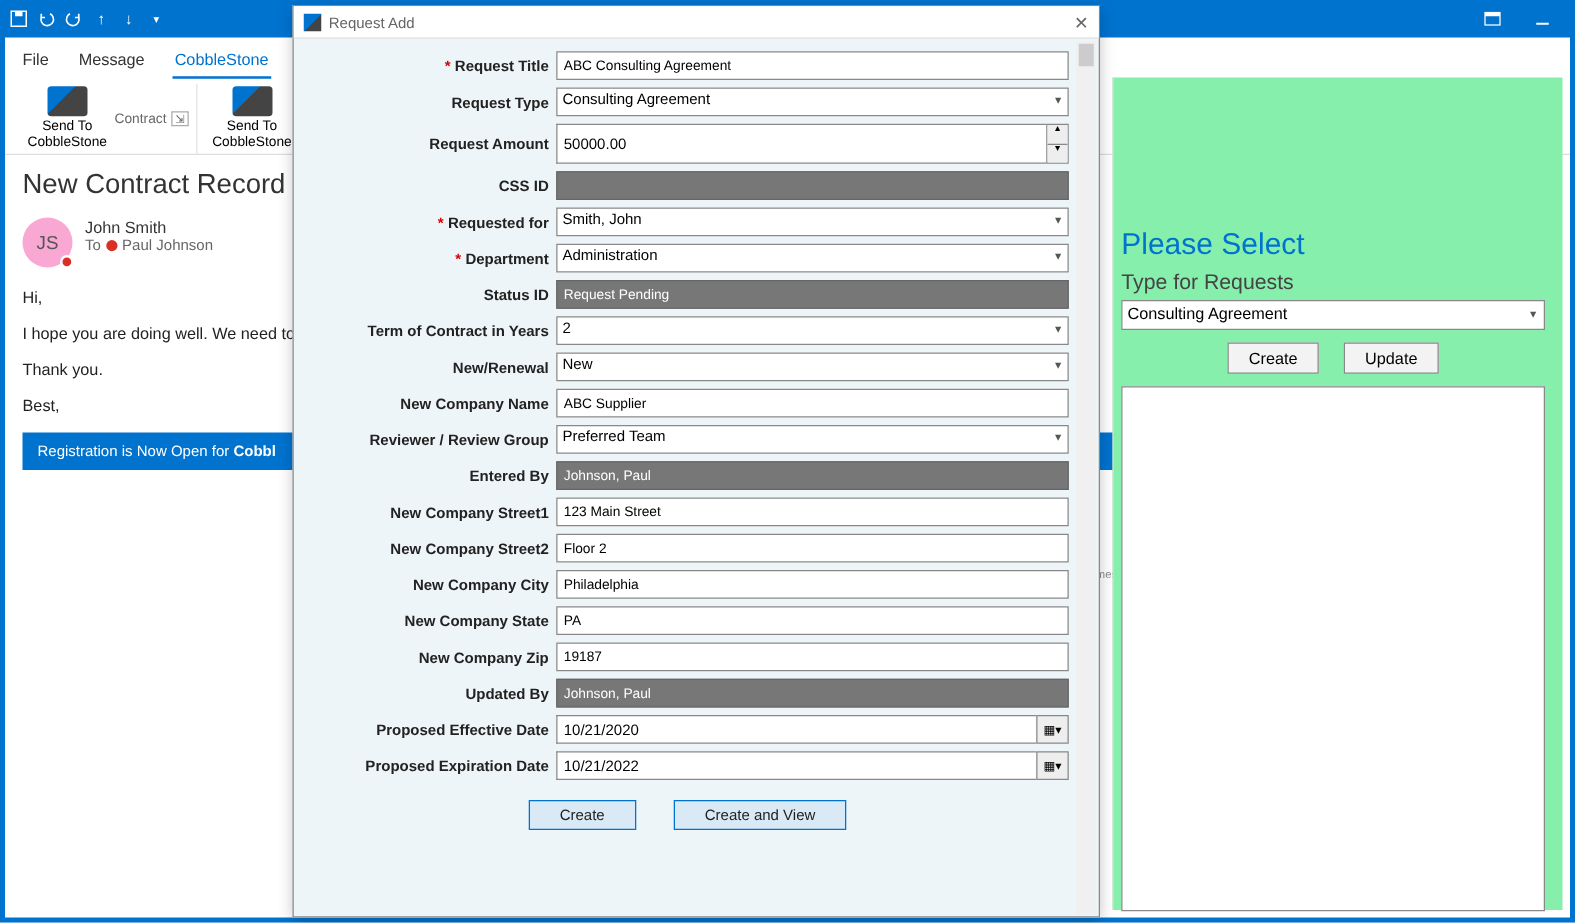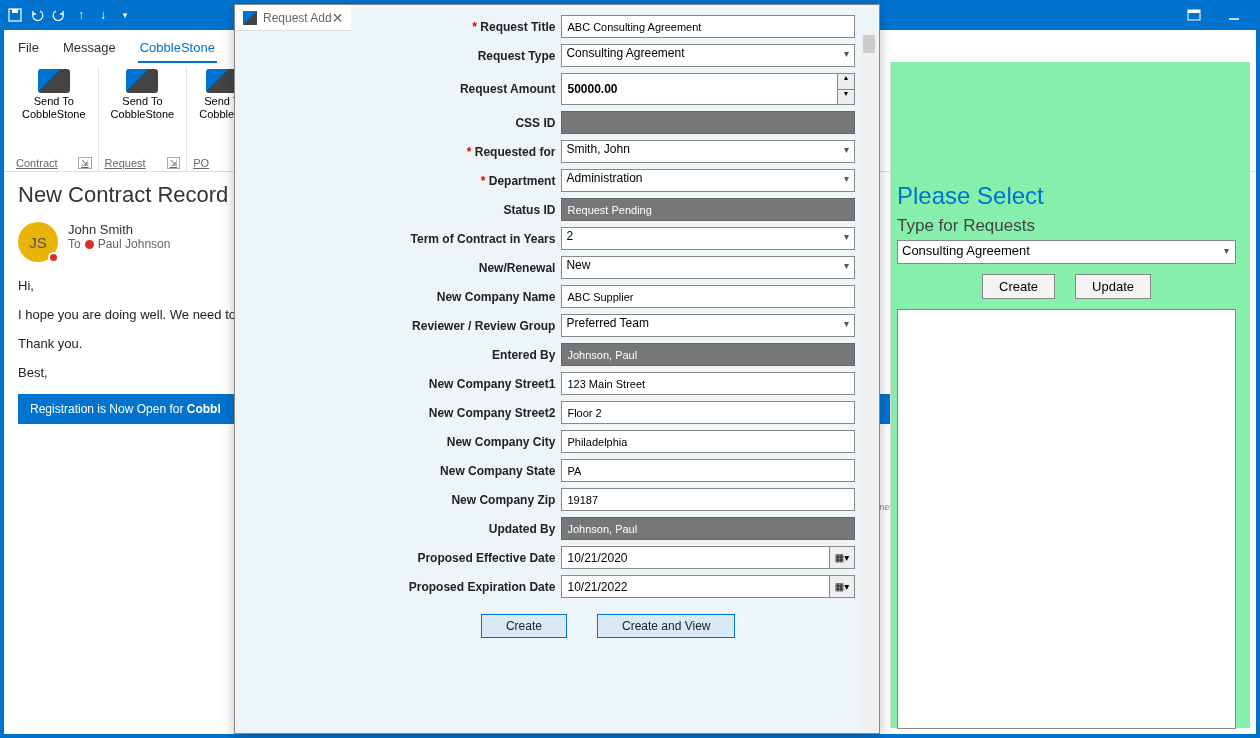--- a/index.html
+++ b/index.html
@@ -14,32 +14,32 @@
 
 .main-area { position: absolute; top: 30px; left: 4px; right: 4px; bottom: 4px; background: #fff; }
 
 
 .menu-tabs { display: flex; gap: 20px; padding: 6px 12px 0 12px; font-size: 13px; }
 .menu-tab { padding: 4px 2px 6px 2px; cursor: pointer; color: #333; }
 .menu-tab.active { color: #0073cf; border-bottom: 2px solid #0073cf; font-weight: 500; }
 
 
 .ribbon { display: flex; border-bottom: 1px solid #ddd; padding: 4px 6px 0 6px; background: #fff; }
-.ribbon-group { display: flex; flex-direction: column; align-items: center; padding: 0 6px; border-right: 1px solid #e3e3e3; gap: 32px; }
+.ribbon-group { display: flex; flex-direction: row; align-items: center; padding: 0 6px; border-right: 1px solid #e3e3e3; }
 .ribbon-group:last-child { border-right: none; }
 .ribbon-btn { display: flex; flex-direction: column; align-items: center; padding: 2px 6px; cursor: pointer; font-size: 11px; text-align: center; line-height: 1.2; }
 .ribbon-icon { width: 32px; height: 24px; margin-bottom: 2px; background: linear-gradient(135deg,#0073cf 40%, #444 40%); border-radius: 3px; }
-.ribbon-group-label { font-size: 11px; color: #666; padding: 2px 0; width: 100%; text-align: center; border-top: none; display:flex; justify-content:space-between; align-items:center;text-decoration:underline;}
+.ribbon-group-label { font-size: 11px; color: #666; padding: 2px 0; width: 100%; text-align: center; border-top: none; display:flex; justify-content:space-between; align-items:center;}
 .ribbon-group-label .dlg { font-size:9px; border:1px solid #aaa; padding:0 2px; margin-left:4px;}
 
 
 .email-area { padding: 10px 14px; }
 .email-subject { font-size: 22px; color: #333; font-weight: 400; margin-bottom: 14px; }
 .email-header { display: flex; align-items: flex-start; gap: 10px; margin-bottom: 16px; }
-.avatar { width: 40px; height: 40px; border-radius: 50%; background: #eab308; color: #555; display: flex; align-items: center; justify-content: center; font-size: 15px; position: relative; }
+.avatar { width: 40px; height: 40px; border-radius: 50%; background: #f9a8d4; color: #555; display: flex; align-items: center; justify-content: center; font-size: 15px; position: relative; }
 .avatar .presence { width: 11px; height: 11px; background: #d93025; border-radius: 50%; position: absolute; bottom: -1px; right: -1px; border: 2px solid #fff; }
 .from-name { color: #333; font-size: 13px; }
 .to-line { color: #666; font-size: 12px; display:flex; align-items:center; gap:4px;}
 .to-line .dot { width:9px; height:9px; background:#d93025; border-radius:50%; display:inline-block;}
 .email-body p { margin: 0 0 14px 0; font-size: 13px; color: #222; }
 .reg-banner { background: #0073cf; color: #fff; padding: 8px 12px; font-size: 12px; margin-top: 8px; }
 .logo-block { text-align: center; padding: 14px 0 4px 0; color: #0073cf; }
 .logo-block .ln1 { font-size: 15px; letter-spacing: 1px; }
 .logo-block .ln2 { font-size: 11px; letter-spacing: 2px; }
 .logo-block .tag { font-size: 10.5px; color: #0073cf; margin-top: 6px; }
@@ -48,34 +48,34 @@
 
 .side-panel { position: absolute; top: 32px; right: 6px; width: 360px; bottom: 6px; background: #86efac; border-left: 1px solid #ddd; padding: 120px 14px 10px 6px; }
 .side-title { font-size: 24px; color: #0073cf; font-weight: 400; margin-bottom: 6px; }
 .side-sub { font-size: 17px; color: #444; margin-bottom: 4px; }
 .side-select { width: 100%; height: 24px; border: 1px solid #888; padding: 2px 4px; font-size: 13px; background:#fff;}
 .side-btns { display: flex; justify-content: center; gap: 20px; margin: 10px 0; }
 .side-btn { padding: 4px 16px; border: 1px solid #888; background: #f3f3f3; font-size: 13px; cursor: pointer; }
 .side-list { border: 1px solid #888; height: 420px; background: #fff; }
 
 
-.modal { position: absolute; top: 4px; left: 234px; width: 646px; height: 730px; background: #eef5f8; border: 1px solid #888; box-shadow: 0 3px 12px rgba(0,0,0,.25); display:flex; flex-direction:row;}
+.modal { position: absolute; top: 4px; left: 234px; width: 646px; height: 730px; background: #eef5f8; border: 1px solid #888; box-shadow: 0 3px 12px rgba(0,0,0,.25); display:flex; flex-direction:column;}
 .modal-title { height: 26px; background: #fff; display: flex; align-items: center; padding: 0 8px; border-bottom: 1px solid #ddd; color: #666; font-size: 12px; }
 .modal-title .ico { width:14px; height:14px; background: linear-gradient(135deg,#0073cf 50%, #444 50%); margin-right:6px;}
 .modal-title .close { margin-left: auto; cursor: pointer; font-size: 14px; color:#666; }
 .modal-body { flex:1; overflow-y:auto; padding: 10px 24px 10px 10px; }
 .form-row { display: flex; align-items: center; margin-bottom: 6px; }
 .form-label { width: 200px; text-align: right; padding-right: 6px; font-size: 12px; color: #222; font-weight: 600; }
 .form-label .req { color: #d00; }
 .form-input { flex: 1; height: 23px; border: 1px solid #888; padding: 2px 5px; font-size: 11px; background: #fff; }
 .form-input.readonly { background: #777; color: #fff; border-color:#666;}
 .form-select { flex: 1; height: 23px; border: 1px solid #888; padding: 1px 4px; font-size: 12px; background: #fff; position:relative;}
 .form-select::after { content:"▾"; position:absolute; right:5px; top:3px; color:#555; font-size:10px;}
 .spinner { display:flex; flex:1;}
-.spinner input { flex:1; height:23px; border:1px solid #888; border-right:none; padding:15px 5px; font-size:12px;font-weight:bold;}
+.spinner input { flex:1; height:23px; border:1px solid #888; border-right:none; padding:15px 5px; font-size:12px;}
 .spinner .spin { width:18px; display:flex; flex-direction:column; border:1px solid #888;}
 .spinner .spin div { flex:1; font-size:7px; text-align:center; line-height:1; background:#eee; cursor:pointer; border-bottom:1px solid #888;}
 .spinner .spin div:last-child{border-bottom:none;}
 .date-input { flex:1; display:flex;}
 .date-input input { flex:1; height:23px; border:1px solid #888; border-right:none; padding:2px 5px; font-size:12px;}
 .date-input .cal { width:26px; height:23px; border:1px solid #888; background:#eee; display:flex; align-items:center; justify-content:center; font-size:10px; cursor:pointer;}
 .modal-footer { display:flex; justify-content:center; gap:30px; padding:10px 0 14px 0;}
 .modal-btn { padding:4px 24px; border:1px solid #0073cf; background:#d9e9f5; color:#222; font-size:12px; cursor:pointer;}
 .modal-scroll { position:absolute; right:2px; top:28px; bottom:2px; width:16px; background:#f0f0f0;}
 .modal-scroll .thumb { position:absolute; top:2px; left:2px; right:2px; height:18px; background:#ccc;}

